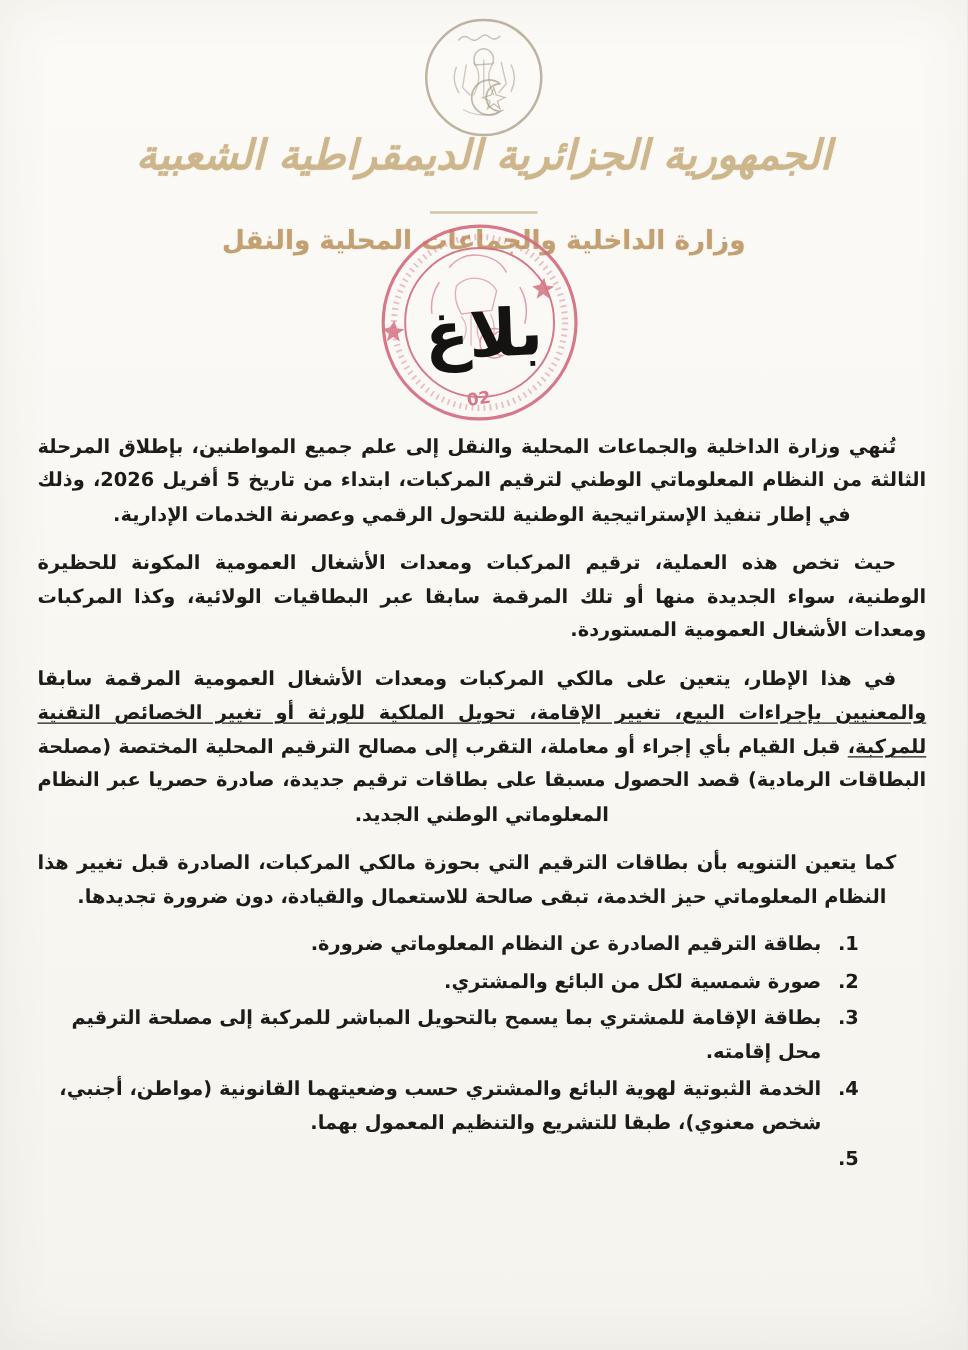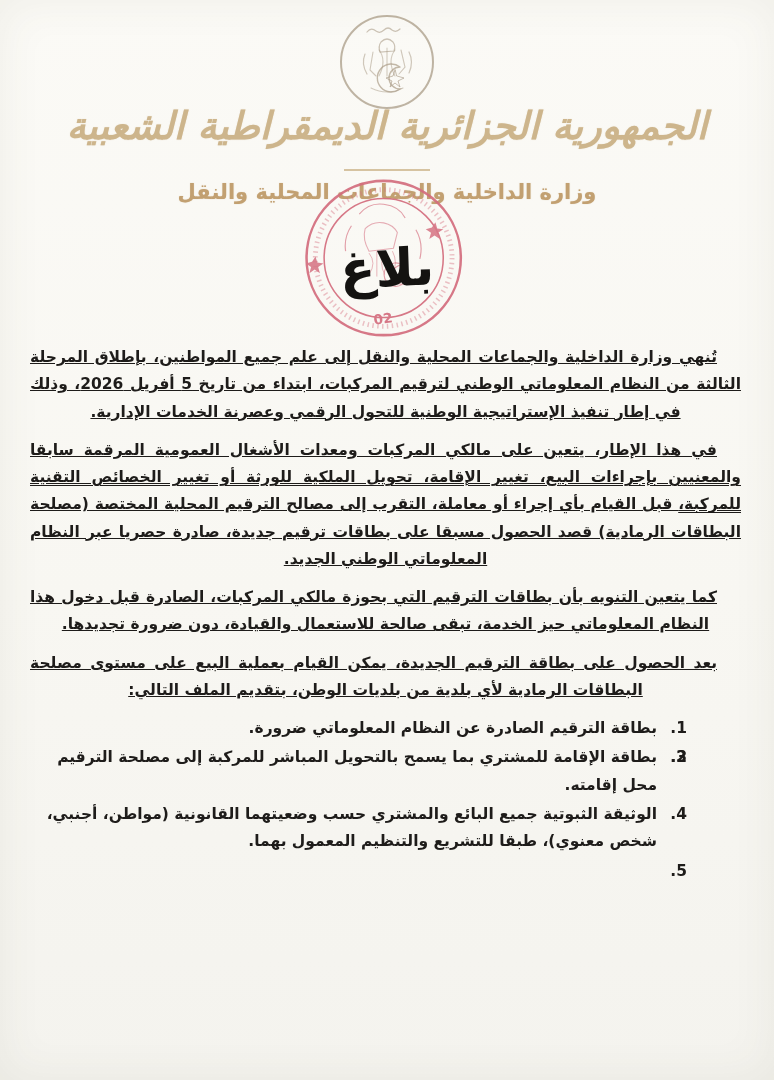--- a/index.html
+++ b/index.html
@@ -14,21 +14,21 @@
     direction:rtl;
   }
   
   .emblem{
     position:absolute;top:12px;left:50%;transform:translateX(-50%);
     width:100px;height:100px;opacity:.85;
   }
   .republic-title{
     position:absolute;top:104px;left:0;width:100%;
     text-align:center;
-    font-size:38px;font-weight:700;font-style:italic;
+    font-size:33px;font-weight:700;font-style:italic;
     color:#cdb58c;
     letter-spacing:1px;
     text-shadow:0 0 1px rgba(205,181,140,.5);
   }
   .title-divider{
     position:absolute;top:169px;left:50%;transform:translateX(-50%);
     width:86px;height:2px;background:#cdb58c;opacity:.8;
   }
   .ministry-title{
     position:absolute;top:180px;left:0;width:100%;
@@ -54,21 +54,20 @@
   .content{
     position:absolute;top:344px;right:33px;left:30px;
     color:#1e1c1a;
     font-size:15.5px;font-weight:700;line-height:1.76;
   }
   .content p{
     margin:0 0 11px 0;
     text-indent:24px;
     text-align:justify;
     text-align-last:center;
-    text-decoration:underline;
   }
   .content p.last-start{text-align-last:right;}
   .u{text-decoration:underline;text-underline-offset:3px;}
   .doc-list{margin:0 0 12px 0;}
   .li{
     position:relative;
     padding-right:84px;
     margin-bottom:2px;
     text-align:right;
   }
@@ -114,39 +113,40 @@
       <path d="M14 92 l4 -6 l2 7 l7 1 l-6 4 l2 7 l-6 -4 l-6 4 l2 -7 l-6 -4 z" opacity=".9" transform="translate(-1,6) scale(0.9)"></path>
       <path d="M146 62 l4 -6 l2 7 l7 1 l-6 4 l2 7 l-6 -4 l-6 4 l2 -7 l-6 -4 z" opacity=".9" transform="translate(3,-2) scale(0.9)"></path>
       <text x="85" y="152" text-anchor="middle" font-size="14" font-weight="bold" font-family="DejaVu Sans, Liberation Sans, sans-serif" transform="rotate(-8 85 152)">02</text>
     </g>
   </svg>
 
   <div class="communique-title">بلاغ</div>
 
   <div class="content">
     <p>تُنهي وزارة الداخلية والجماعات المحلية والنقل إلى علم جميع المواطنين، بإطلاق المرحلة الثالثة من النظام المعلوماتي الوطني لترقيم المركبات، ابتداء من تاريخ 5 أفريل 2026، وذلك في إطار تنفيذ الإستراتيجية الوطنية للتحول الرقمي وعصرنة الخدمات الإدارية.</p>
+    <p class="last-start">حيث تخص هذه العملية، ترقيم المركبات ومعدات الأشغال العمومية المكونة للحظيرة الوطنية، سواء الجديدة منها أو تلك المرقمة سابقا عبر البطاقيات الولائية، وكذا المركبات ومعدات الأشغال العمومية المستوردة.</p>
     <p><span>في هذا الإطار، يتعين على مالكي المركبات ومعدات الأشغال العمومية المرقمة سابقا </span><span class="u">والمعنيين بإجراءات البيع، تغيير الإقامة، تحويل الملكية للورثة أو تغيير الخصائص التقنية للمركبة،</span><span> قبل القيام بأي إجراء أو معاملة، التقرب إلى مصالح الترقيم المحلية المختصة (مصلحة البطاقات الرمادية) قصد الحصول مسبقا على بطاقات ترقيم جديدة، صادرة حصريا عبر النظام المعلوماتي الوطني الجديد.</span></p>
-    <p>كما يتعين التنويه بأن بطاقات الترقيم التي بحوزة مالكي المركبات، الصادرة قبل دخول هذا النظام المعلوماتي حيز الخدمة، تبقى صالحة للاستعمال والقيادة، دون ضرورة تجديدها.</p>
-    <p>بعد الحصول على بطاقة الترقيم الجديدة، يمكن القيام بعملية البيع على مستوى مصلحة البطاقات الرمادية لأي بلدية من بلديات الوطن، بتقديم الملف التالي:</p>
+    <p>كما يتعين التنويه بأن بطاقات الترقيم التي بحوزة مالكي المركبات، الصادرة قبل تغيير هذا النظام المعلوماتي حيز الخدمة، تبقى صالحة للاستعمال والقيادة، دون ضرورة تجديدها.</p>
 
     <div class="doc-list">
       <div class="li">
         <span class="num">1.</span>
         <span>بطاقة الترقيم الصادرة عن النظام المعلوماتي ضرورة.</span>
       </div>
       <div class="li">
         <span class="num">2.</span>
+        <span>صورة شمسية لكل من البائع والمشتري.</span>
       </div>
       <div class="li">
         <span class="num">3.</span>
         <span>بطاقة الإقامة للمشتري بما يسمح بالتحويل المباشر للمركبة إلى مصلحة الترقيم محل إقامته.</span>
       </div>
       <div class="li">
         <span class="num">4.</span>
-        <span>الوثيقة الثبوتية جميع البائع والمشتري حسب وضعيتهما القانونية (مواطن، أجنبي، شخص معنوي)، طبقا للتشريع والتنظيم المعمول بهما.</span>
+        <span>الخدمة الثبوتية لهوية البائع والمشتري حسب وضعيتهما القانونية (مواطن، أجنبي، شخص معنوي)، طبقا للتشريع والتنظيم المعمول بهما.</span>
       </div>
       <div class="li">
         <span class="num">5.</span>
       </div>
     </div>
 
   </div>
 
 </div>
 

